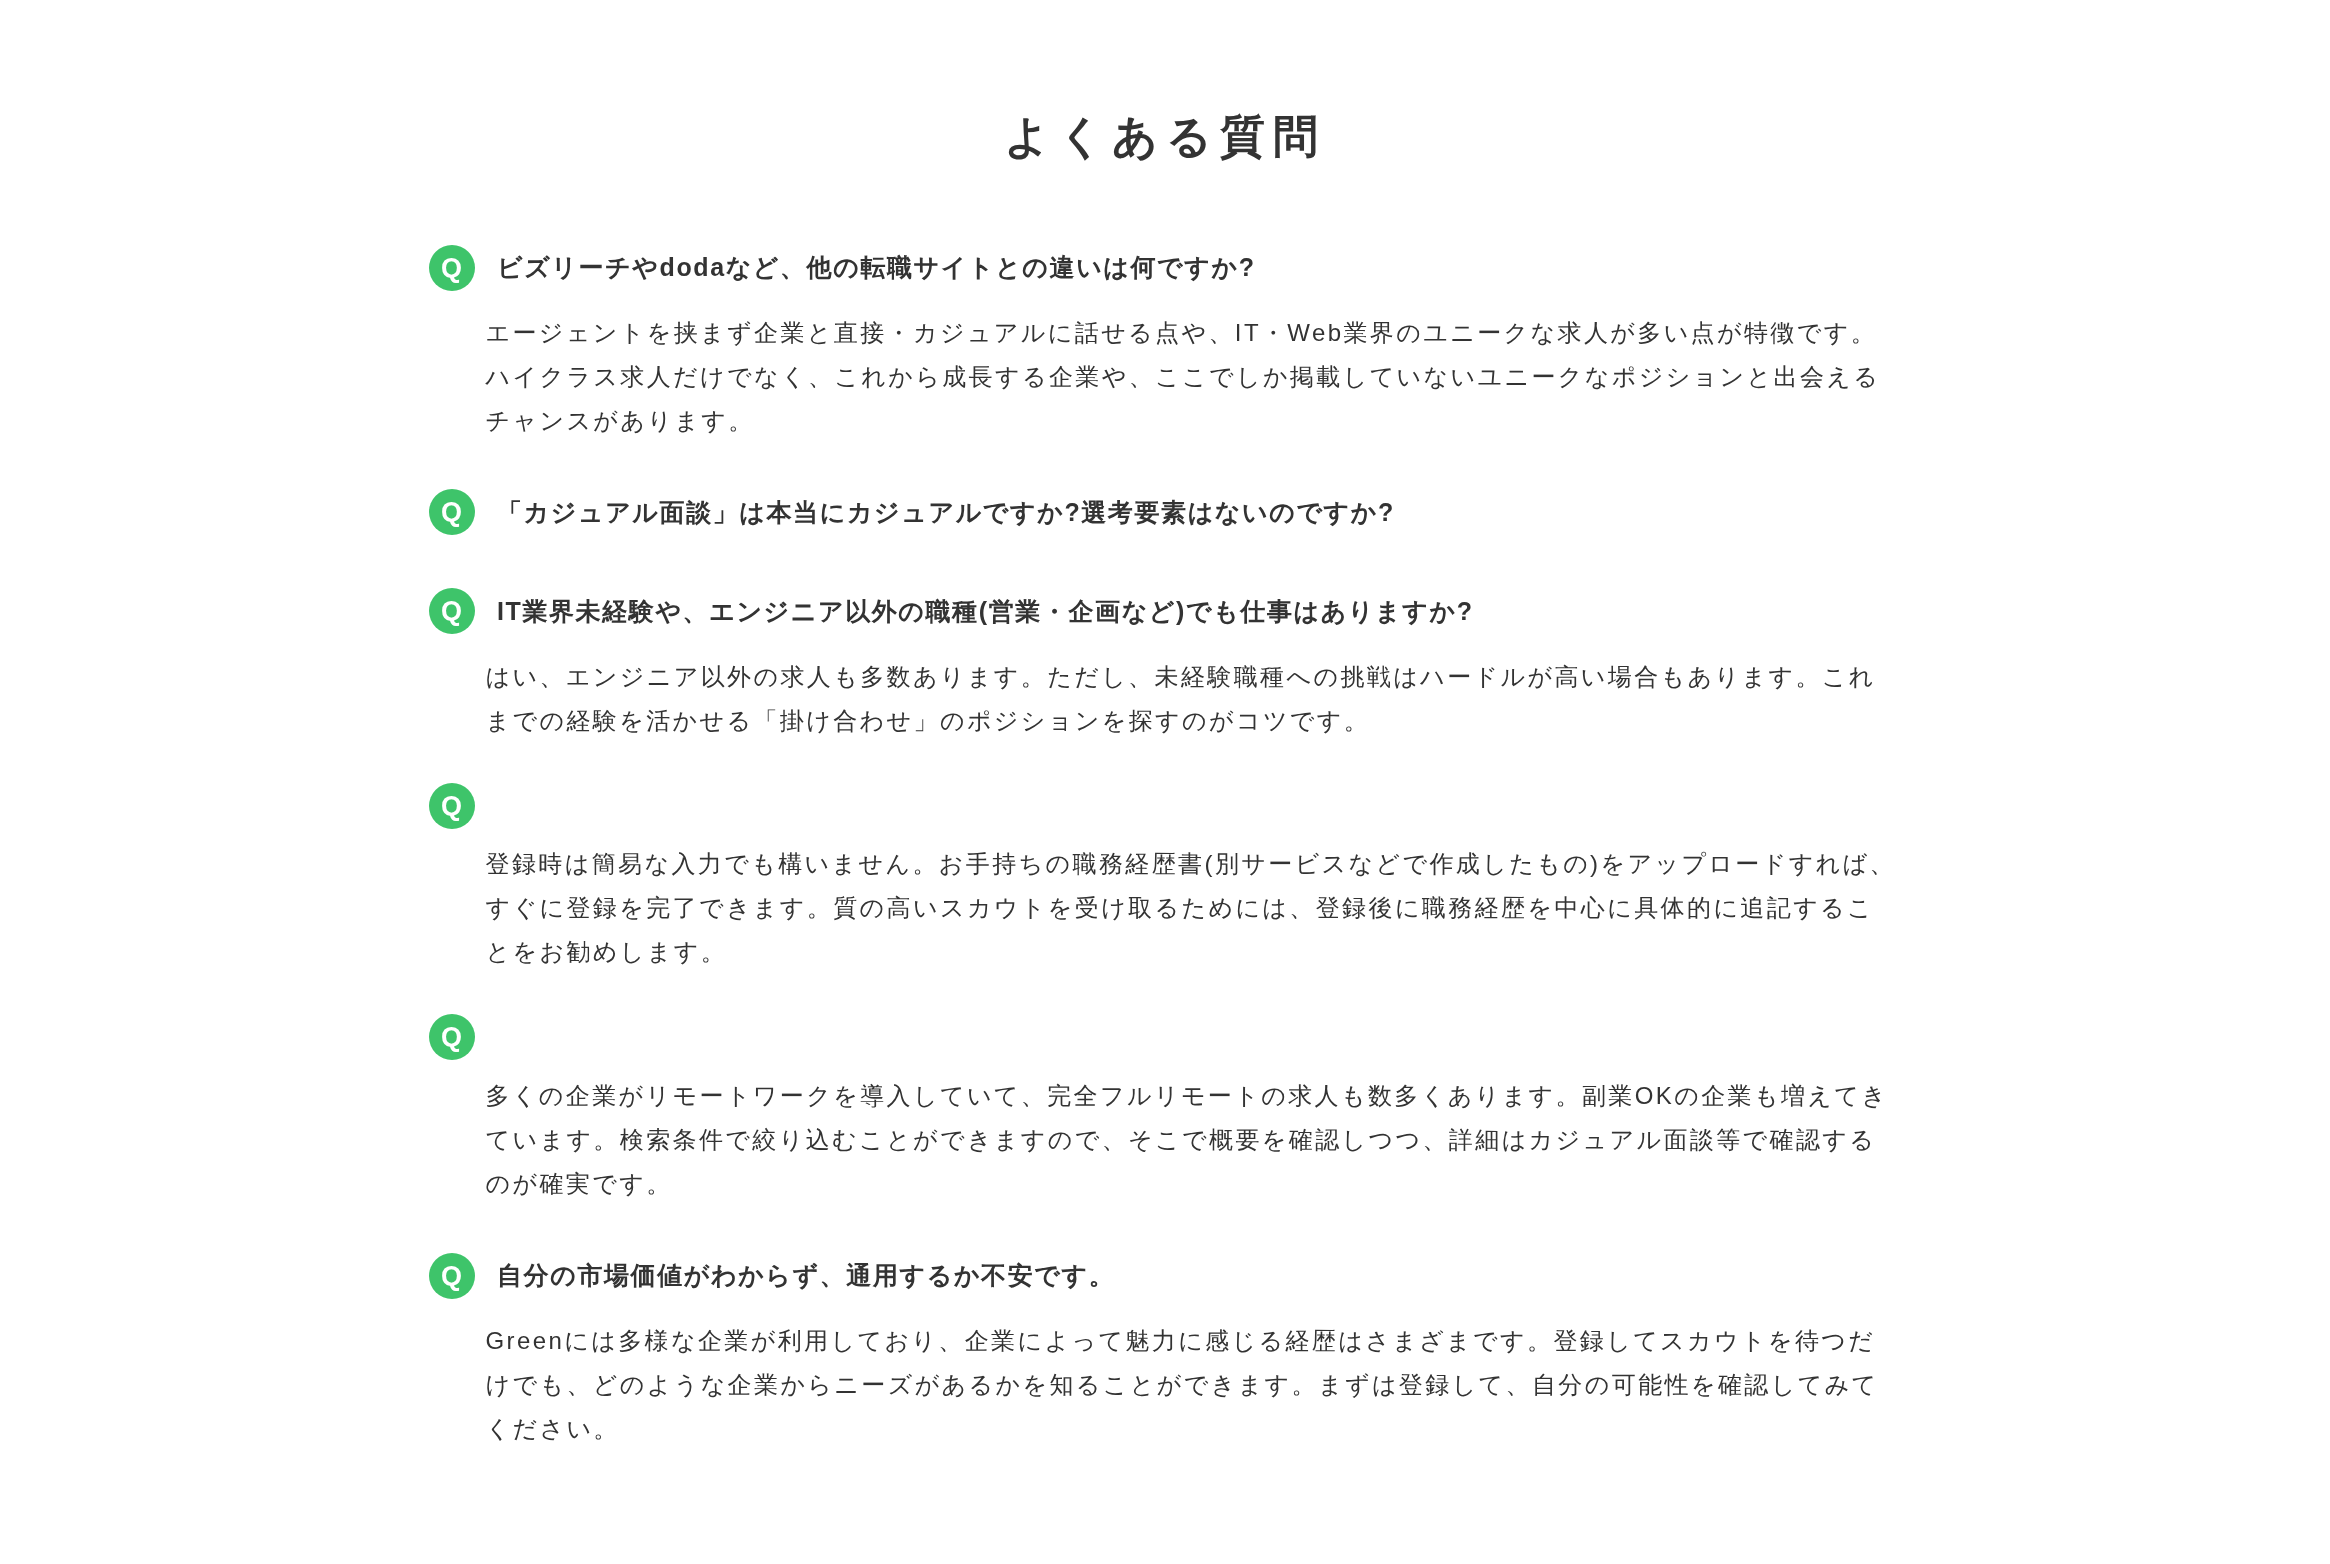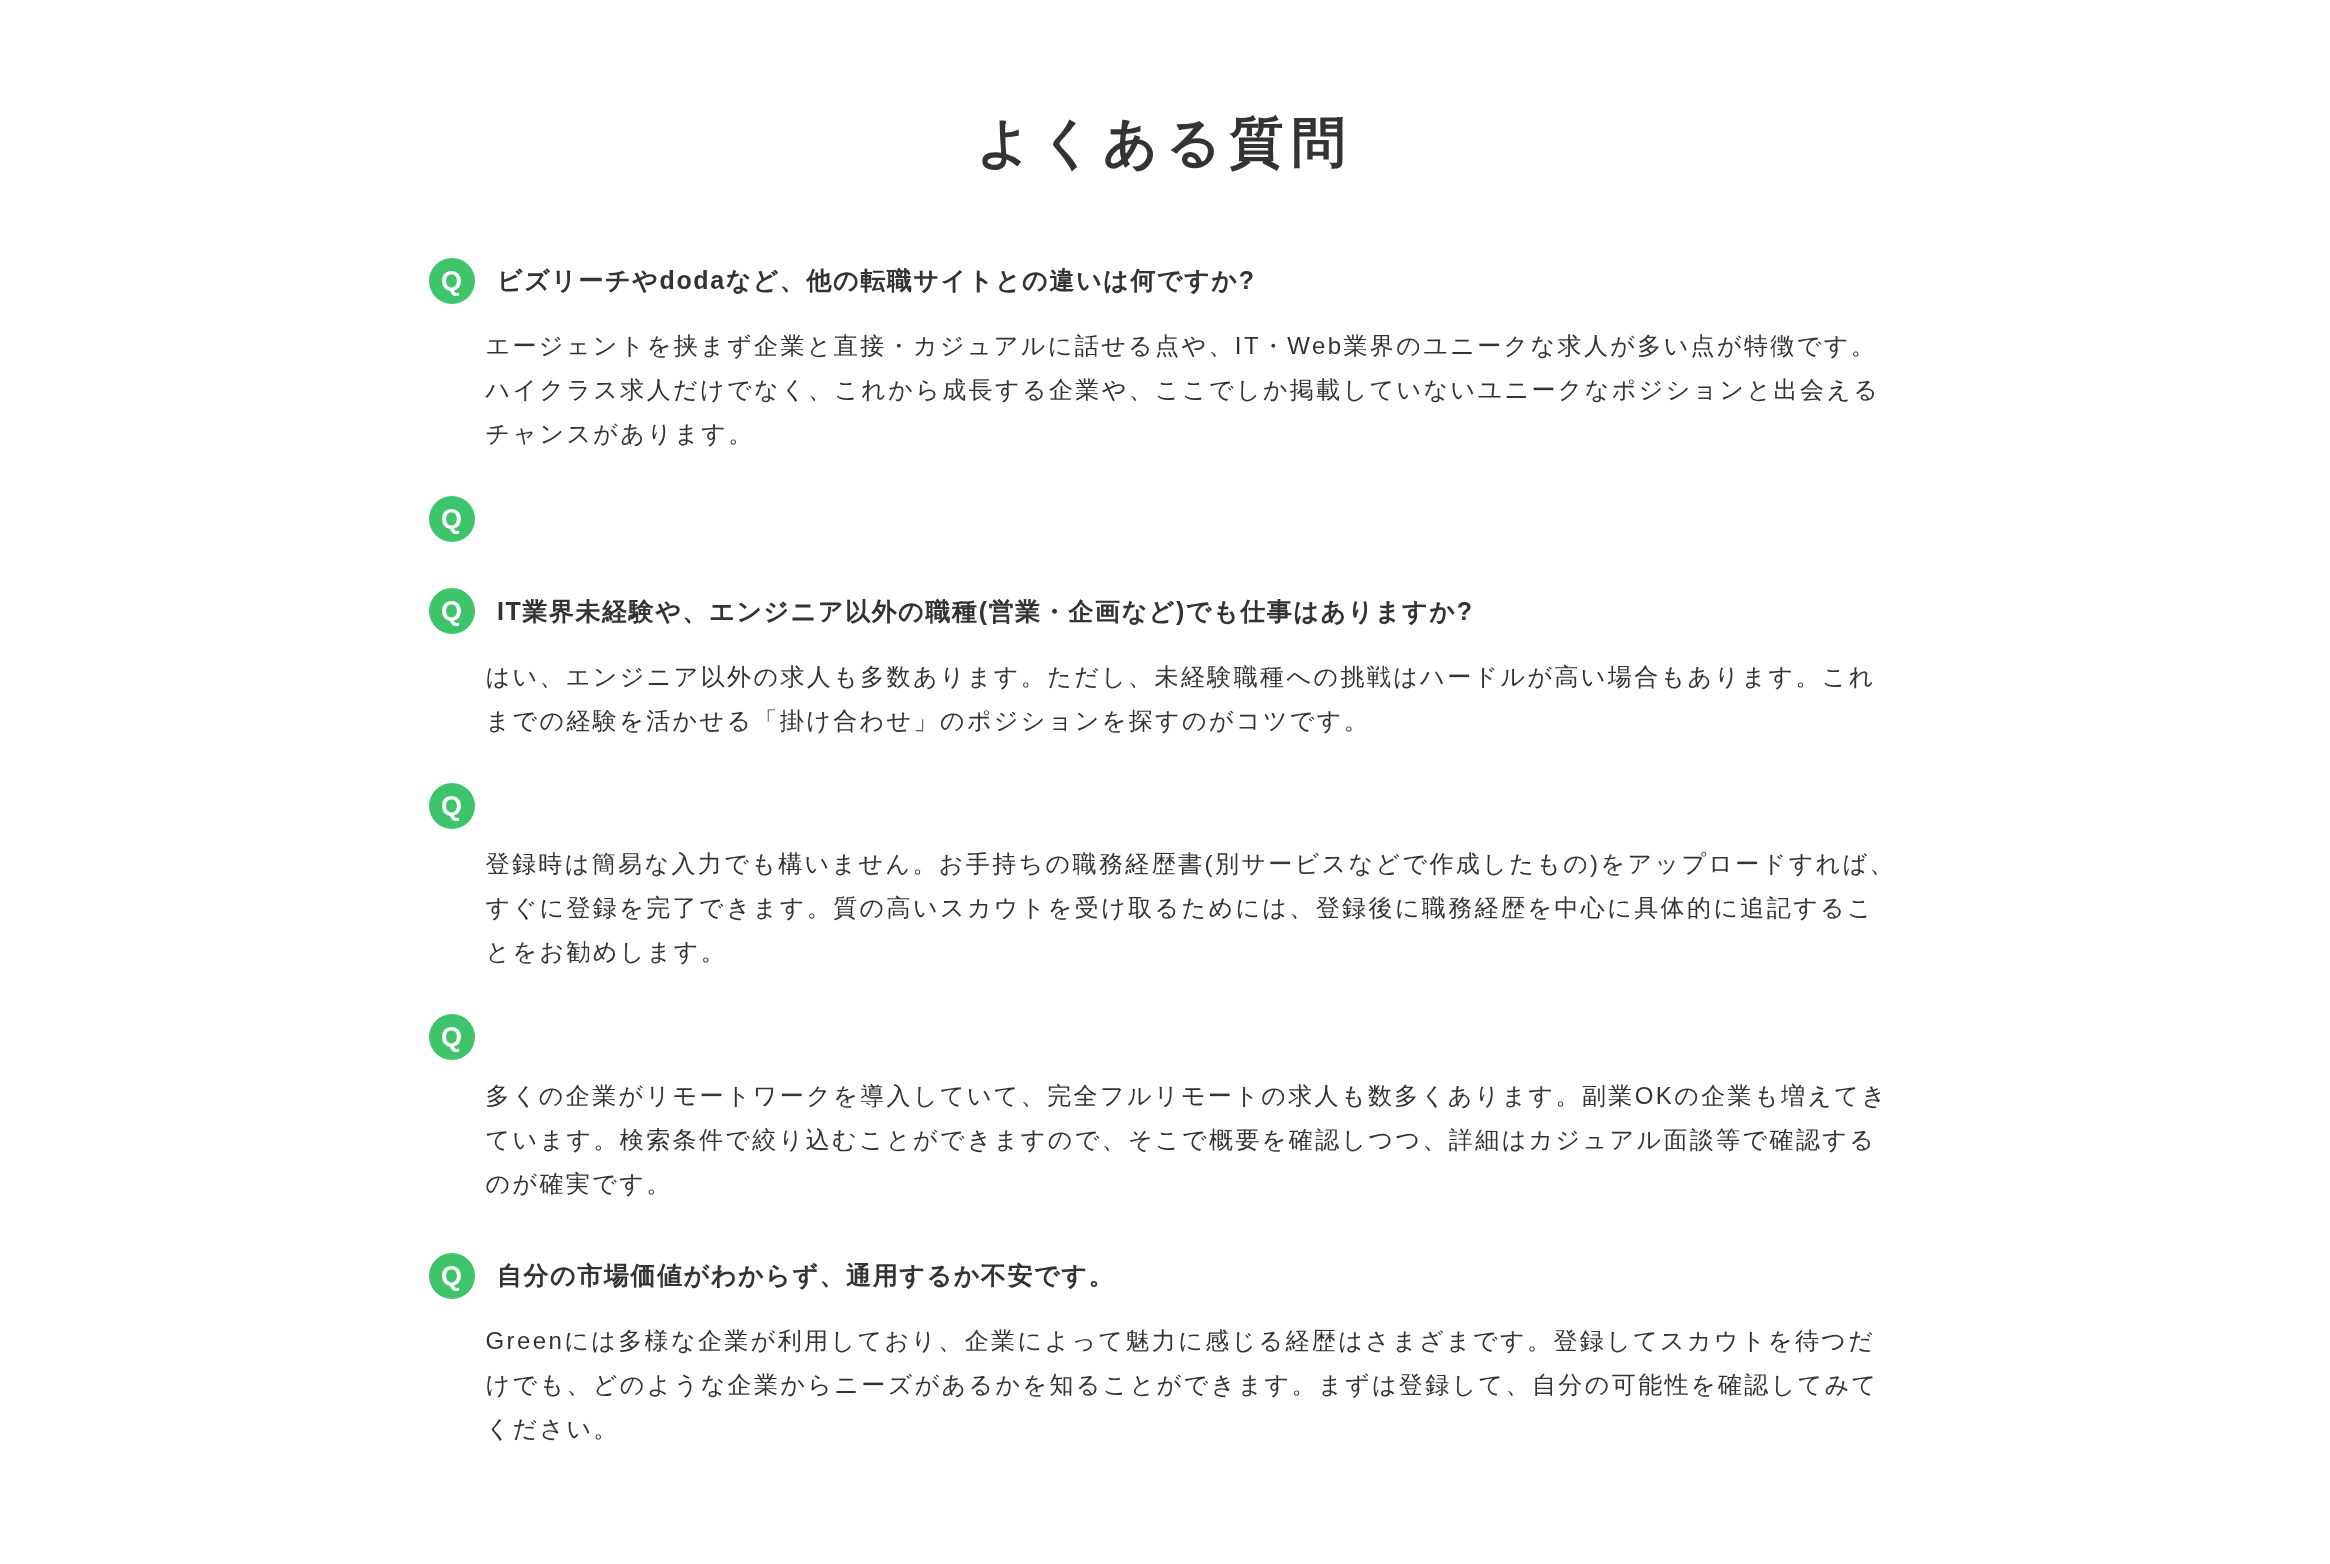--- a/index.html
+++ b/index.html
@@ -16,21 +16,21 @@
   }
   .faq-section {
     width: 1473px;
     margin: 0 auto;
     padding-top: 107px;
     box-sizing: border-box;
   }
   .page-title {
     margin: 0 0 71px 0;
     text-align: center;
-    font-size: 54px;
+    font-size: 45px;
     font-weight: 700;
     letter-spacing: 8px;
     color: #333333;
   }
   .faq-item {
     margin-bottom: 40px;
   }
   .q-row {
     display: flex;
     align-items: center;
@@ -77,20 +77,21 @@
     <div class="q-row">
       <span class="q-icon">Q</span>
       <h3 class="q-text">ビズリーチやdodaなど、他の転職サイトとの違いは何ですか?</h3>
     </div>
     <p class="a-text">エージェントを挟まず企業と直接・カジュアルに話せる点や、IT・Web業界のユニークな求人が多い点が特徴です。ハイクラス求人だけでなく、これから成長する企業や、ここでしか掲載していないユニークなポジションと出会えるチャンスがあります。</p>
   </section>
 
   <section class="faq-item">
     <div class="q-row">
       <span class="q-icon">Q</span>
+      <h3 class="q-text">「カジュアル面談」は本当にカジュアルですか?選考要素はないのですか?</h3>
     </div>
   </section>
 
   <section class="faq-item">
     <div class="q-row">
       <span class="q-icon">Q</span>
       <h3 class="q-text">IT業界未経験や、エンジニア以外の職種(営業・企画など)でも仕事はありますか?</h3>
     </div>
     <p class="a-text">はい、エンジニア以外の求人も多数あります。ただし、未経験職種への挑戦はハードルが高い場合もあります。これまでの経験を活かせる「掛け合わせ」のポジションを探すのがコツです。</p>
   </section>

